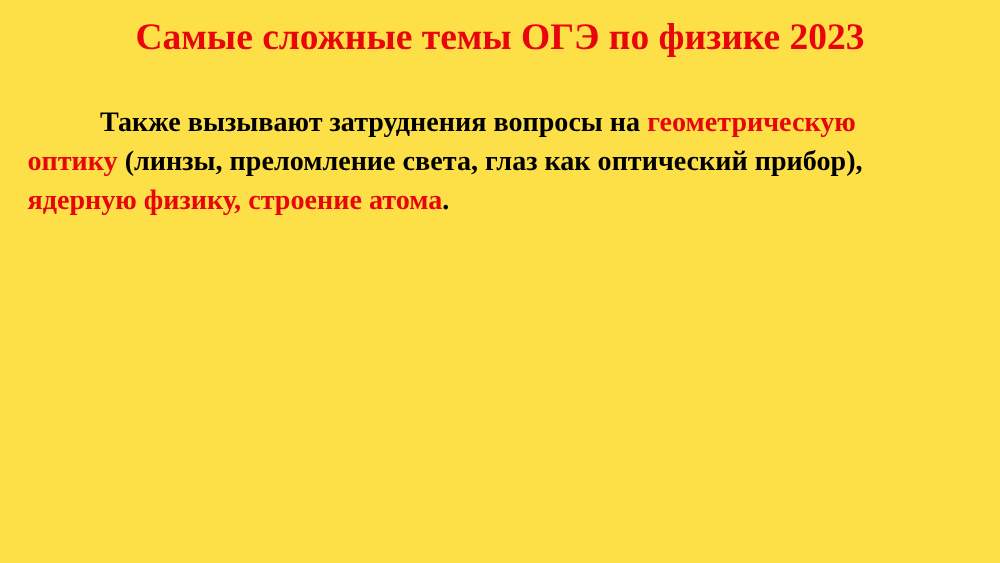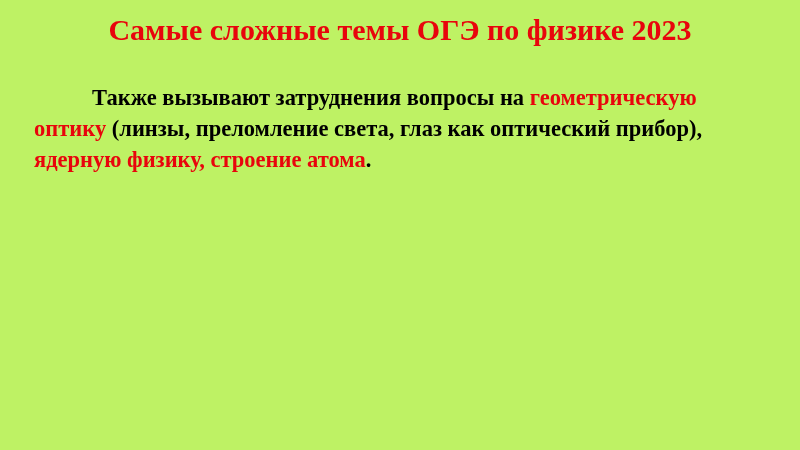--- a/index.html
+++ b/index.html
@@ -10,21 +10,21 @@
     width: 800px;
     height: 450px;
     background: #ffffff;
     font-family: "Liberation Serif", serif;
     overflow: hidden;
   }
   .slide {
     position: relative;
     width: 800px;
     height: 450px;
-    background: #bef264;
+    background: #fde047;
     box-sizing: border-box;
   }
   .slide-title {
     position: absolute;
     top: 12px;
     left: 0;
     width: 800px;
     text-align: center;
     color: #e8050c;
     font-family: "Liberation Serif", serif;
@@ -40,21 +40,21 @@
     left: 22px;
     width: 700px;
     font-family: "Liberation Serif", serif;
     font-weight: bold;
     font-size: 22.5px;
     line-height: 31px;
     color: #000000;
     text-align: left;
   }
   .para {
-    margin: 0 0 0 12px;
+    margin: 0 0 0 0;
     text-indent: 58px;
   }
   .para + .para {
     margin-top: 2px;
   }
   .red {
     color: #e8050c;
   }
   .blk {
     color: #000000;

